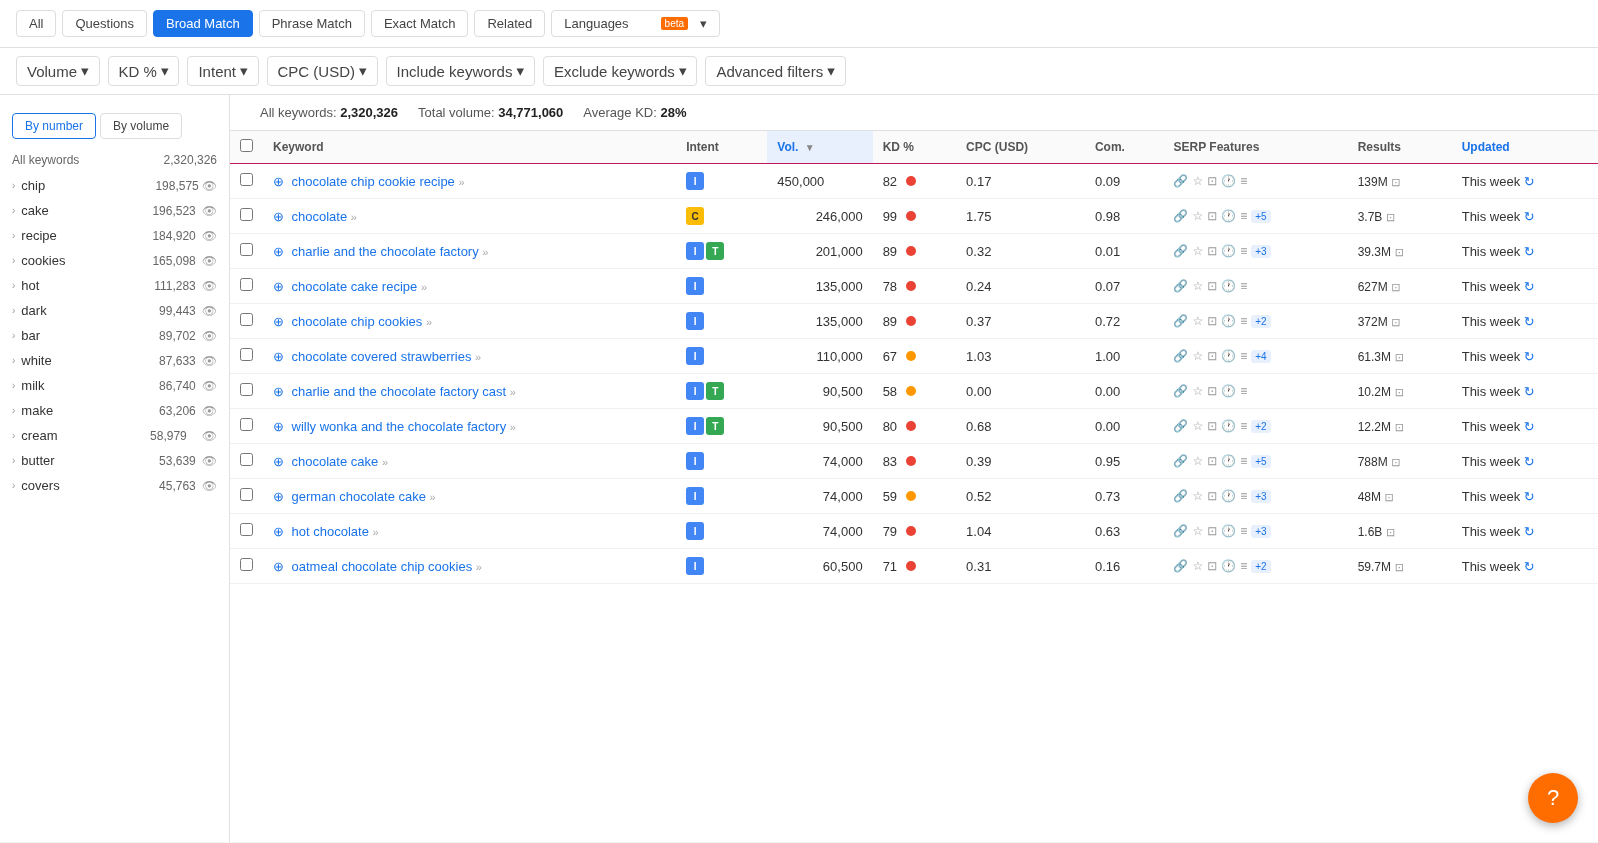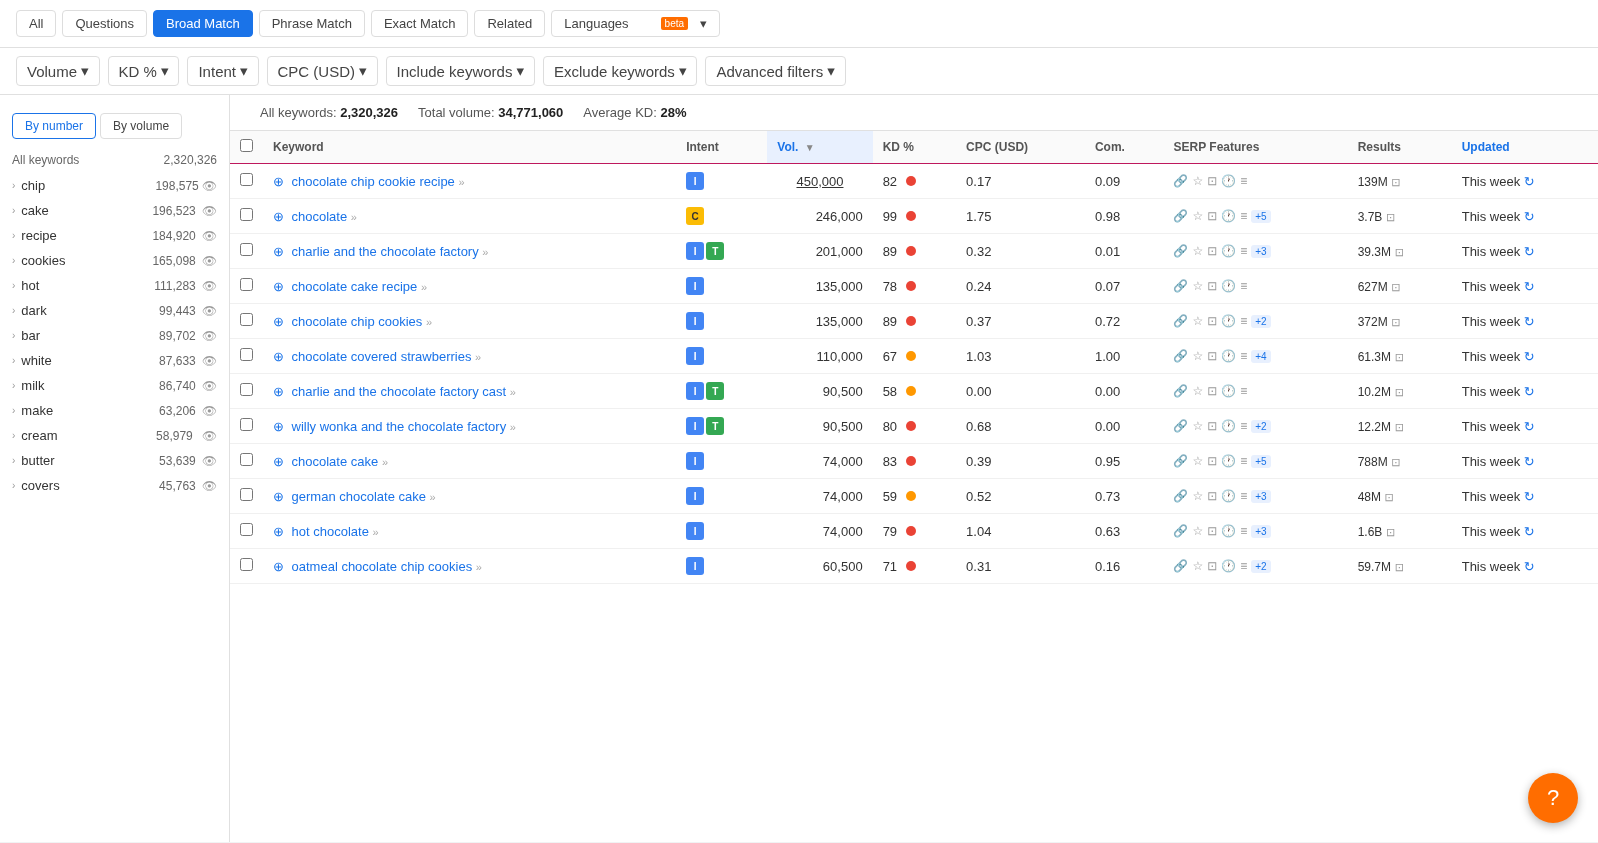--- a/index.html
+++ b/index.html
@@ -223,21 +223,21 @@
     <div style="display:flex;align-items:center;gap:6px;">
       <span class="sidebar-item-count">63,206</span>
       <span class="eye-icon">👁</span>
     </div>
   </div>
         <div class="sidebar-item">
     <div class="sidebar-item-left">
       <span class="sidebar-item-arrow">›</span>
       <span class="sidebar-item-label">cream</span>
     </div>
-    <div style="display:flex;align-items:center;gap:9px;">
+    <div style="display:flex;align-items:center;gap:15px;">
       <span class="sidebar-item-count">58,979</span>
       <span class="eye-icon">👁</span>
     </div>
   </div>
         <div class="sidebar-item">
     <div class="sidebar-item-left">
       <span class="sidebar-item-arrow">›</span>
       <span class="sidebar-item-label">butter</span>
     </div>
     <div style="display:flex;align-items:center;gap:6px;">
@@ -298,21 +298,21 @@
     <td>
       <span class="plus-icon">⊕</span>
       <a href="#" class="kw-link">chocolate chip cookie recipe</a>
       <span class="chevron">»</span>
     </td>
     <td>
       <div class="intent-group">
                 <span class="intent-badge intent-i">I</span>
               </div>
     </td>
-    <td style="text-align:center;text-decoration:underline;">450,000</td>
+    <td style="text-align:left;">450,000</td>
     <td>
       <span>82</span>
       <span class="dot-red"></span>
     </td>
     <td>0.17</td>
     <td>0.09</td>
     <td>
       <div class="serp-icons">
         <span>🔗</span>
         <span>☆</span>

